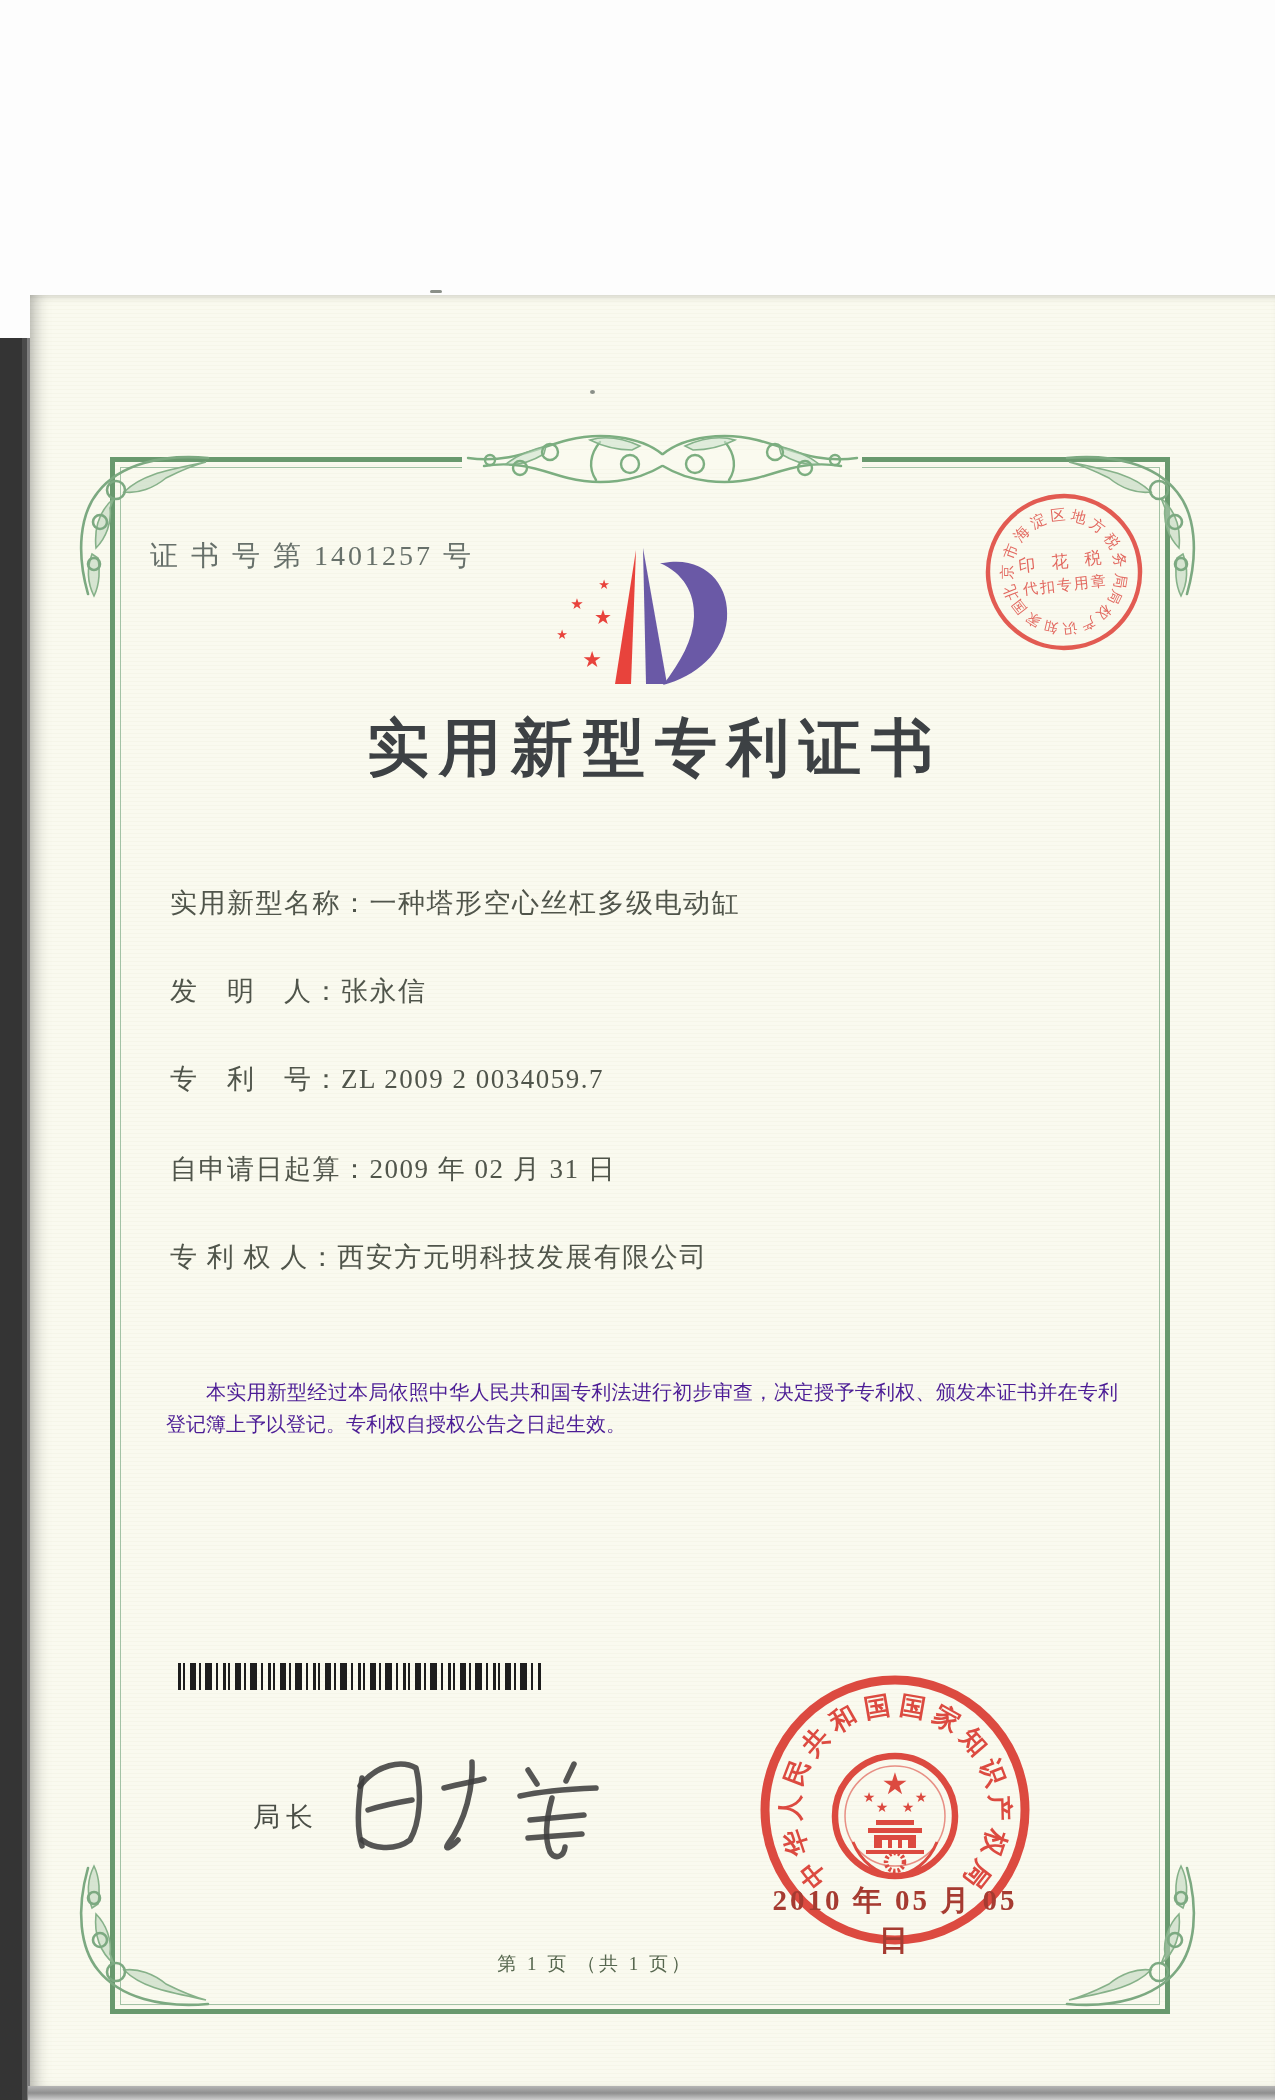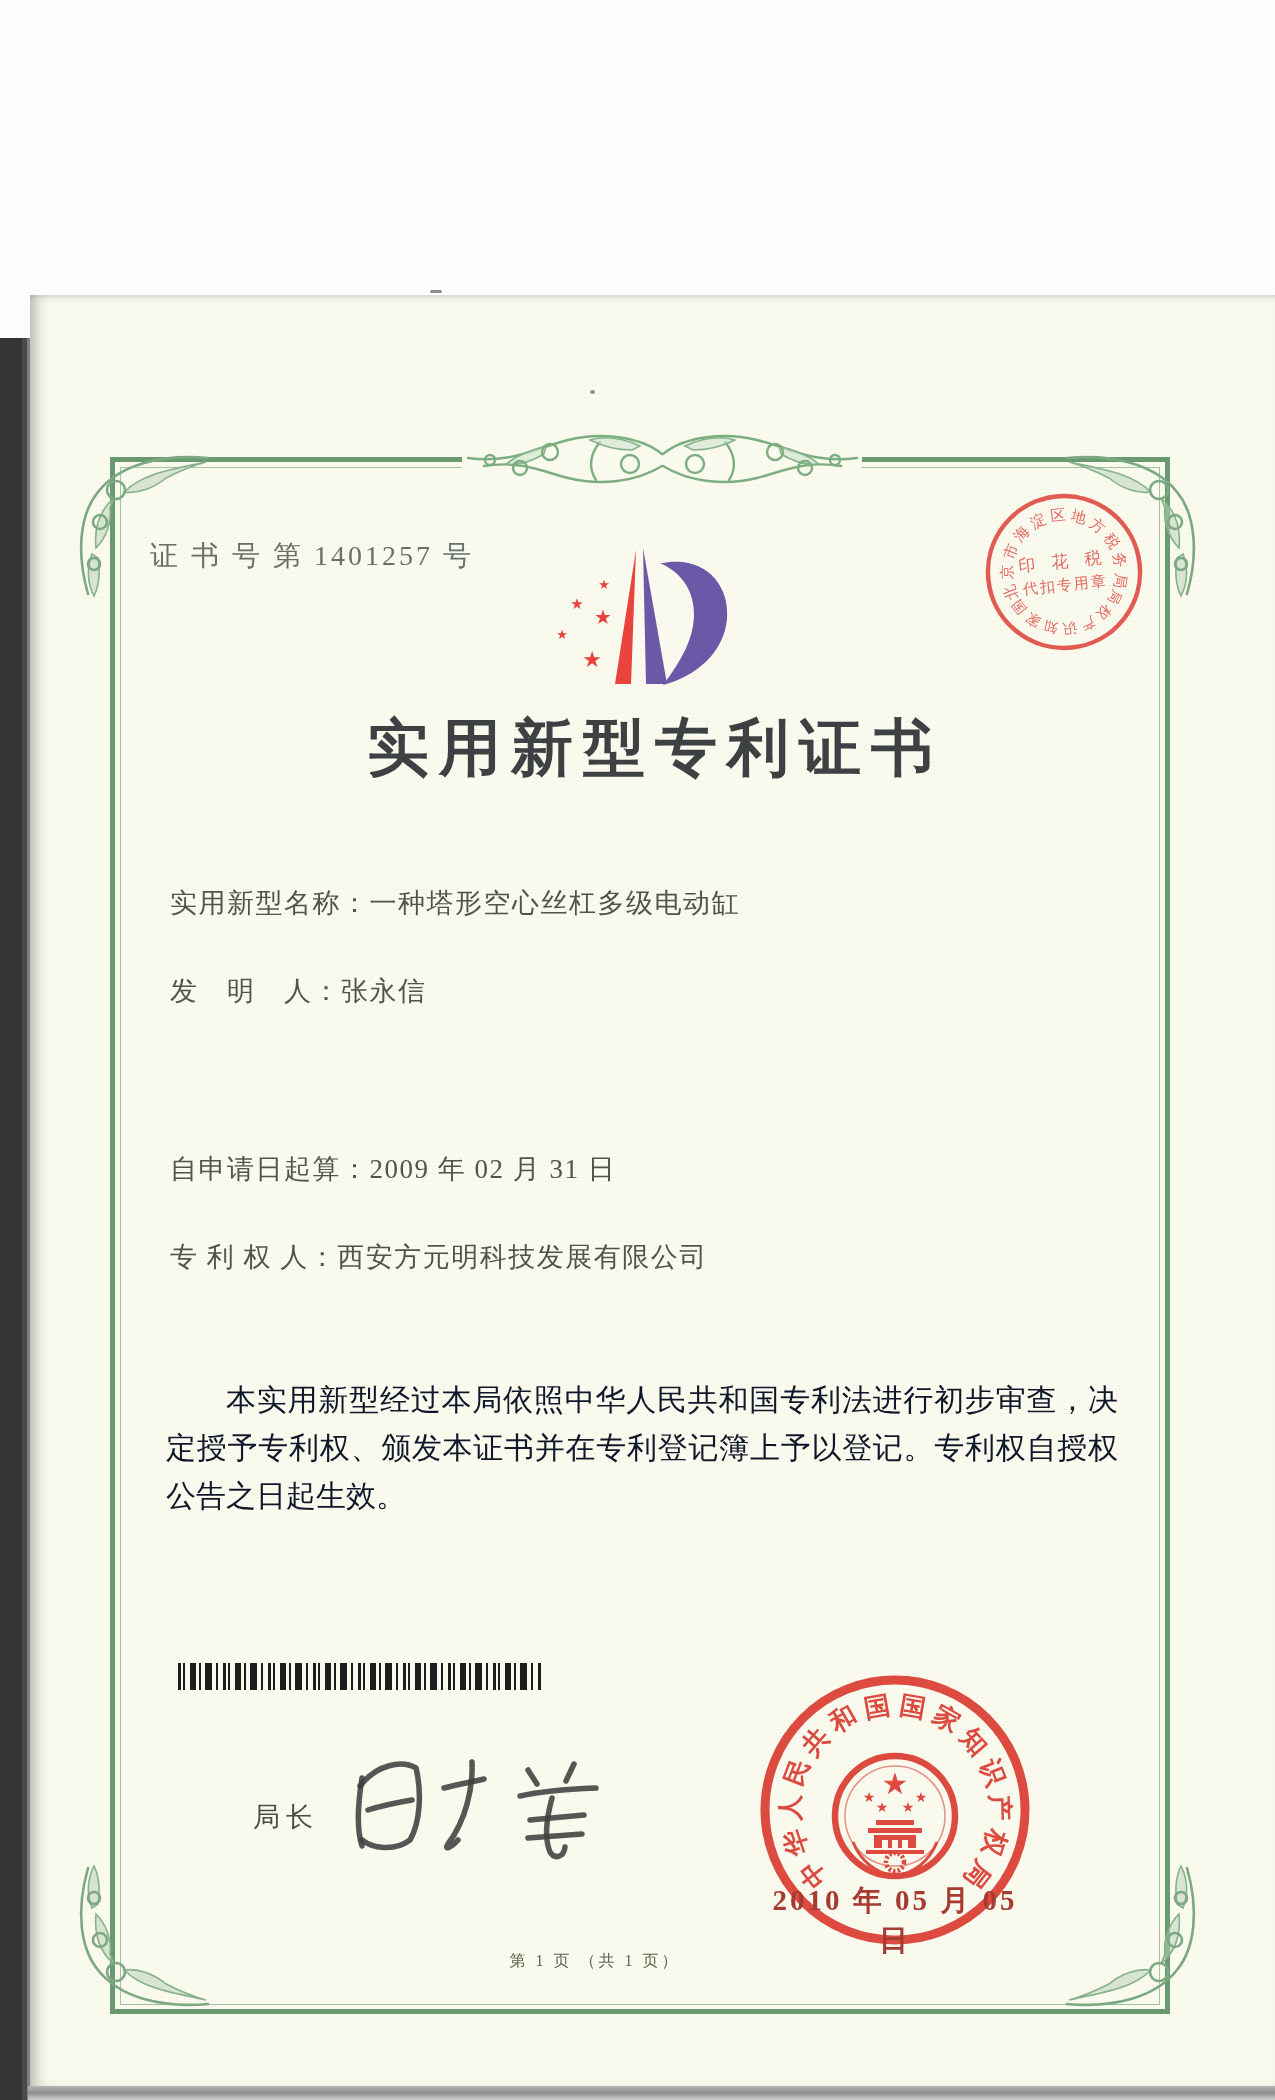--- a/index.html
+++ b/index.html
@@ -32,22 +32,22 @@
   .ornament path,.ornament circle{stroke:#7cae80;stroke-width:2.4;fill:none;stroke-linecap:round;}
   .ornament .leaf{fill:#cde2cd;fill-opacity:.6;stroke:#84b289;stroke-width:1.5;}
 
   .cert-no{position:absolute;left:150px;top:537px;font-size:28px;letter-spacing:3px;color:#67706a;}
   .doc-title{position:absolute;left:155px;top:706px;width:1000px;text-align:center;
              font-size:62px;letter-spacing:10px;font-weight:600;color:#3d4144;}
 
   .field{position:absolute;left:170px;font-size:27px;color:#50554b;letter-spacing:1.5px;white-space:nowrap;margin-top:13px;}
   .f0{top:872px;} .f1{top:960px;} .f2{top:1048px;} .f3{top:1138px;} .f4{top:1226px;} .f5{top:1315px;}
 
-  .body-text{position:absolute;left:166px;top:1376px;width:952px;font-size:30px;line-height:48px;
-             color:#0f172a;text-align:justify;}
+  .body-text{position:absolute;left:166px;top:1376px;width:952px;font-size:20px;line-height:32px;
+             color:#4c1d95;text-align:justify;}
   .body-text p{margin:0;text-indent:2em;}
 
   .barcode{position:absolute;left:178px;top:1663px;width:365px;height:27px;
     background:repeating-linear-gradient(90deg,
       #1d1d1d 0 3px,transparent 3px 5px,#1d1d1d 5px 7px,transparent 7px 12px,
       #1d1d1d 12px 18px,transparent 18px 21px,#1d1d1d 21px 23px,transparent 23px 27px,
       #1d1d1d 27px 34px,transparent 34px 38px,#1d1d1d 38px 40px,transparent 40px 45px);}
 
   .commissioner-label{position:absolute;left:253px;top:1799px;font-size:27px;letter-spacing:6px;color:#4a4e46;}
   .signature path{stroke:#3f3f3f;stroke-width:5.5;fill:none;stroke-linecap:round;stroke-linejoin:round;opacity:.88;}
@@ -61,21 +61,21 @@
   .stamp-center{fill:#e2685f;text-anchor:middle;font-family:"Liberation Serif","DejaVu Serif",serif;}
 
   .seal-ring{stroke:#dc4a40;stroke-width:9;fill:none;}
   #seal-ring text{font:bold 26px "Liberation Serif","DejaVu Serif",serif;fill:#dc4a40;}
   .emblem{fill:#dc4a40;}
   .emblem .st{fill:#dc4a40;text-anchor:middle;font-family:"DejaVu Sans",sans-serif;}
   .seal-date{position:absolute;left:762px;top:1881px;width:266px;text-align:center;
              font-size:29px;letter-spacing:3px;color:#a63b31;font-weight:600;}
 
   .footer{position:absolute;left:345px;top:1951px;width:500px;text-align:center;
-          font-size:16px;letter-spacing:3px;color:#57674f;}
+          font-size:19px;letter-spacing:3px;color:#57674f;}
 
   .logo-star{fill:#e8433c;text-anchor:middle;font-family:"DejaVu Sans",sans-serif;}
 </style>
 </head>
 <body>
 
 <div id="page" data-interactable="false">
 
   <div class="scan-band" data-interactable="false"></div>
   <div class="scan-bottom" data-interactable="false"></div>
@@ -166,20 +166,23 @@
     <text class="stamp-center" x="83" y="101" font-size="15" letter-spacing="2" data-interactable="false">代扣专用章</text>
   </svg>
 
   <div class="doc-title" data-interactable="false">实用新型专利证书</div>
 
   <div class="field f0" data-interactable="false">
     <span data-interactable="false">实用新型名称：</span><span data-interactable="false">一种塔形空心丝杠多级电动缸</span>
   </div>
   <div class="field f1" data-interactable="false">
     <span data-interactable="false">发　明　人：</span><span data-interactable="false">张永信</span>
+  </div>
+  <div class="field f2" data-interactable="false">
+    <span data-interactable="false">专　利　号：</span><span data-interactable="false">ZL 2009 2 0034059.7</span>
   </div>
   <div class="field f3" data-interactable="false">
     <span data-interactable="false">自申请日起算：</span><span data-interactable="false">2009 年 02 月 31 日</span>
   </div>
   <div class="field f4" data-interactable="false">
     <span data-interactable="false">专 利 权 人：</span><span data-interactable="false">西安方元明科技发展有限公司</span>
   </div>
 
   <div class="body-text" data-interactable="false">
     <p data-interactable="false">本实用新型经过本局依照中华人民共和国专利法进行初步审查，决定授予专利权、颁发本证书并在专利登记簿上予以登记。专利权自授权公告之日起生效。</p>

